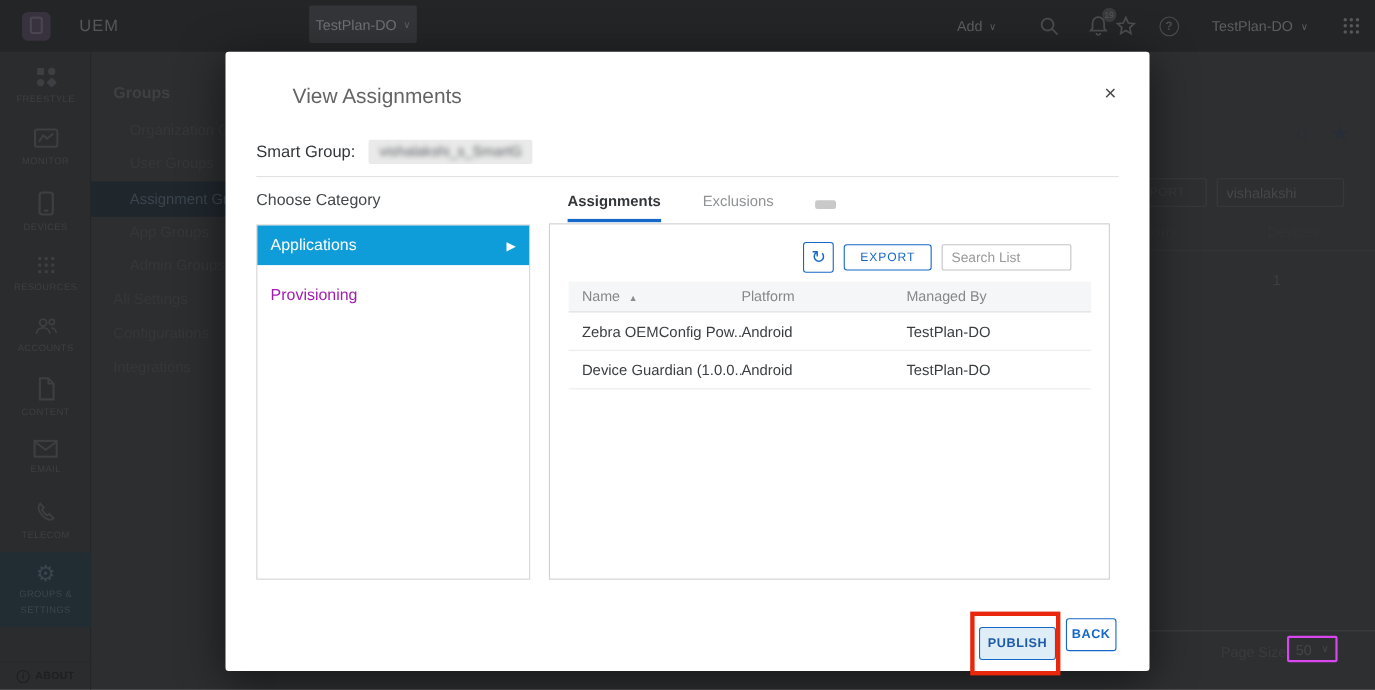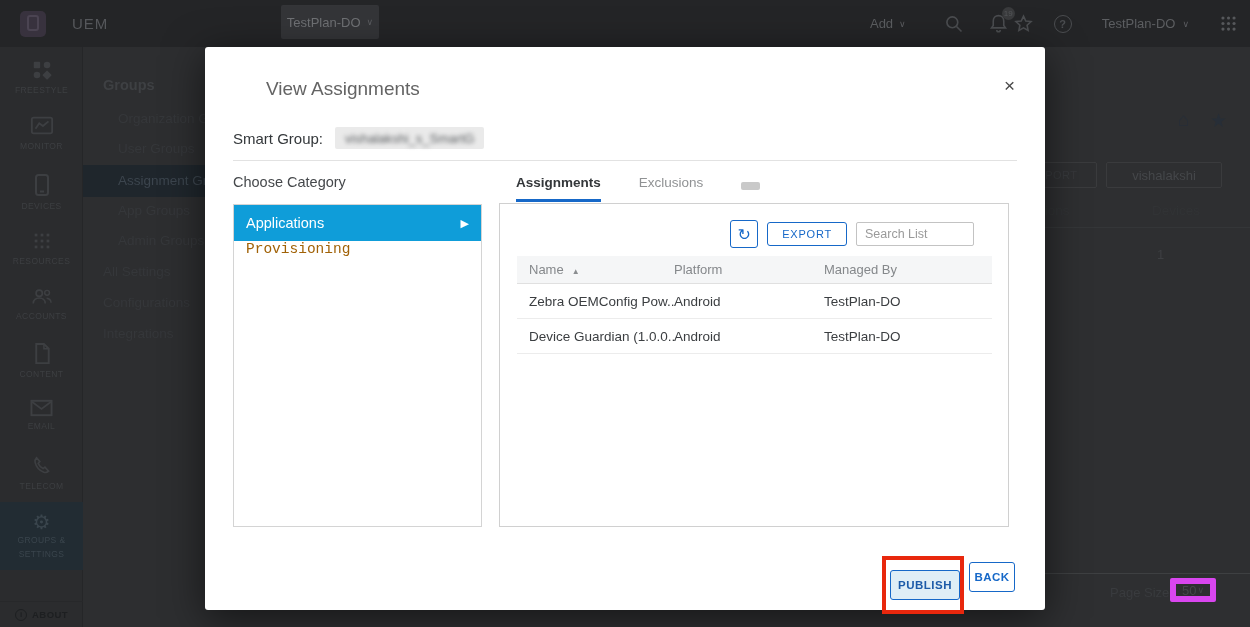--- a/index.html
+++ b/index.html
@@ -43,47 +43,47 @@
   .np-sel-band { position:absolute; left:0; top:118px; width:167px; height:32px; background:#1f262c; }
   .np-sel-text { position:absolute; left:35px; top:126px; font-size:13.5px; color:#3c454e; white-space:nowrap; }
 
   
   .content { position:absolute; left:250px; top:47px; width:1000px; height:580px; background:#2e2f31; z-index:1; }
   .bg-home { position:absolute; left:928px; top:62px; font-size:19px; color:#272e37; }
   .bg-star { position:absolute; left:960px; top:62px; font-size:19px; color:#272e37; }
   .bg-export { position:absolute; left:760px; top:115px; width:87px; height:26px; border:1px solid #3a3b3d; border-radius:2px;
                color:#37393c; font-size:11px; letter-spacing:.5px; display:flex; align-items:center; justify-content:center; }
   .bg-search { position:absolute; left:856px; top:115px; width:116px; height:26px; background:#2e2f31;
-               border:1px solid #3a3b3d; border-radius:2px; color:#45474a; font-size:13px; padding:0 8px;text-align:center; }
+               border:1px solid #3a3b3d; border-radius:2px; color:#45474a; font-size:13px; padding:0 8px; }
   .bg-col1 { position:absolute; left:755px; top:156px; font-size:13.5px; color:#313335; }
   .bg-col2 { position:absolute; left:902px; top:156px; font-size:13.5px; color:#313335; }
   .bg-hdiv { position:absolute; left:700px; top:180px; width:300px; height:1px; background:#343638; }
   .bg-count { position:absolute; left:907px; top:200px; font-size:13px; color:#3d3f42; }
   .bg-botdiv { position:absolute; left:0px; top:526px; width:1000px; height:1px; background:#3e4042; }
   .bg-pagesize { position:absolute; left:860px; top:538px; font-size:13px; color:#393b3e; }
-  .bg-psbox { position:absolute; left:920px; top:531px; width:46px; height:24px; border:6px solid #d946ef; border-radius:2px;
+  .bg-psbox { position:absolute; left:920px; top:531px; width:46px; height:24px; border:2px solid #d946ef; border-radius:2px;
               color:#44474a; font-size:13px; display:flex; align-items:center; justify-content:space-between; padding:0 6px; }
   .bg-psbox .caret { color:#44474a; }
 
   
   .modal { position:absolute; left:205px; top:47px; width:840px; height:563px; background:#ffffff; border-radius:3px;
            box-shadow:0 8px 40px rgba(0,0,0,.55); z-index:10; }
   .m-title { position:absolute; left:28px; top:31px; font-size:19px; color:#646464;margin-left:33px; }
   .m-close { position:absolute; right:30px; top:28px; font-size:19px; color:#4a4a4a; cursor:pointer; }
   .m-sg-row { position:absolute; left:28px; top:80px; display:flex; align-items:center; gap:12px; }
   .m-sg-label { font-size:15px; color:#33373a; }
   .m-sg-chip { background:#eaeaea; padding:2px 10px; border-radius:2px; }
   .m-sg-chip span { font-size:13px; color:#5d6063; filter:blur(2.3px); }
   .m-div { position:absolute; left:28px; top:113px; width:784px; height:1px; background:#e2e2e2; }
   .m-choose { position:absolute; left:28px; top:127px; font-size:14.5px; color:#45484b; }
   .cat-list { position:absolute; left:28px; top:157px; width:249px; height:323px; border:1px solid #d4d4d4; background:#fff; }
   .cat-item-sel { height:36px; background:#0f9dd9; color:#ffffff; display:flex; align-items:center;
                   justify-content:space-between; padding:0 12px; font-size:14.5px; cursor:pointer; }
   .cat-arrow { font-size:11px; color:#ffffff; }
-  .cat-item { height:36px; color:#a16207; display:flex; align-items:flex-start; padding:0 12px; font-size:14.5px; cursor:pointer;font-family:Liberation Mono, monospace; }
+  .cat-item { height:36px; color:#a21caf; display:flex; align-items:flex-end; padding:0 12px; font-size:14.5px; cursor:pointer; }
   .tabs { position:absolute; left:311px; top:128px; display:flex; align-items:flex-end; gap:38px; }
   .tab-active { font-size:13.5px; font-weight:bold; color:#34373a; padding-bottom:9px; border-bottom:3px solid #1668c8; cursor:pointer; }
   .tab { font-size:13.5px; color:#909294; padding-bottom:12px; cursor:pointer; }
   .tab-blob { width:19px; height:8px; background:#c9c9c9; border-radius:2px; margin-bottom:12px; }
   .panel { position:absolute; left:294px; top:156px; width:510px; height:324px; border:1px solid #d0d0d0; background:#fff; }
   .p-toolbar { display:flex; justify-content:flex-end; align-items:center; gap:9px; margin:16px 34px 0 0; }
   .refresh-btn { width:28px; height:28px; border:1px solid #1668c8; border-radius:3px; background:#fff; color:#1668c8;
                  font-size:16px; display:flex; align-items:center; justify-content:center; cursor:pointer; }
   .export-btn { height:24px; padding:0 14px; border:1px solid #1668c8; border-radius:3px; background:#fff; color:#1668c8;
                 font-size:11px; letter-spacing:.8px; display:flex; align-items:center; cursor:pointer; }

